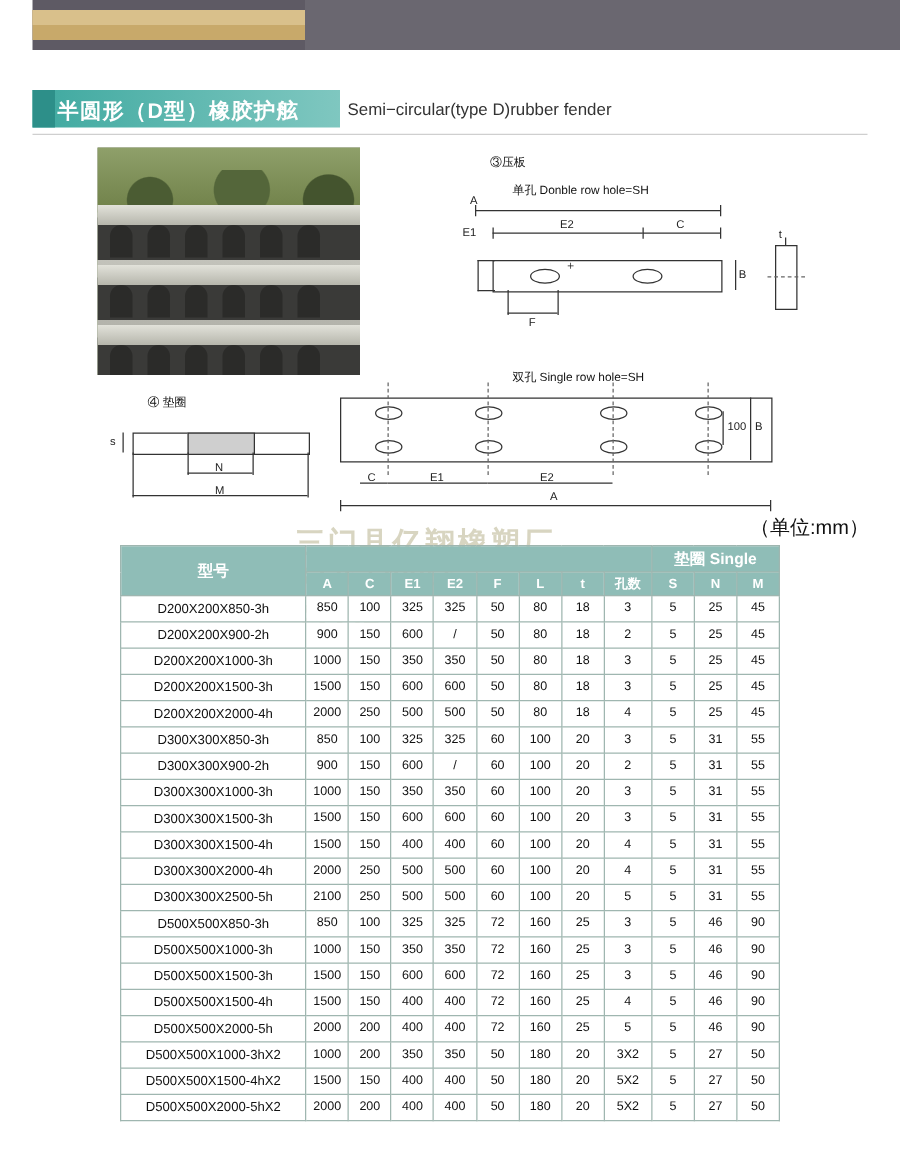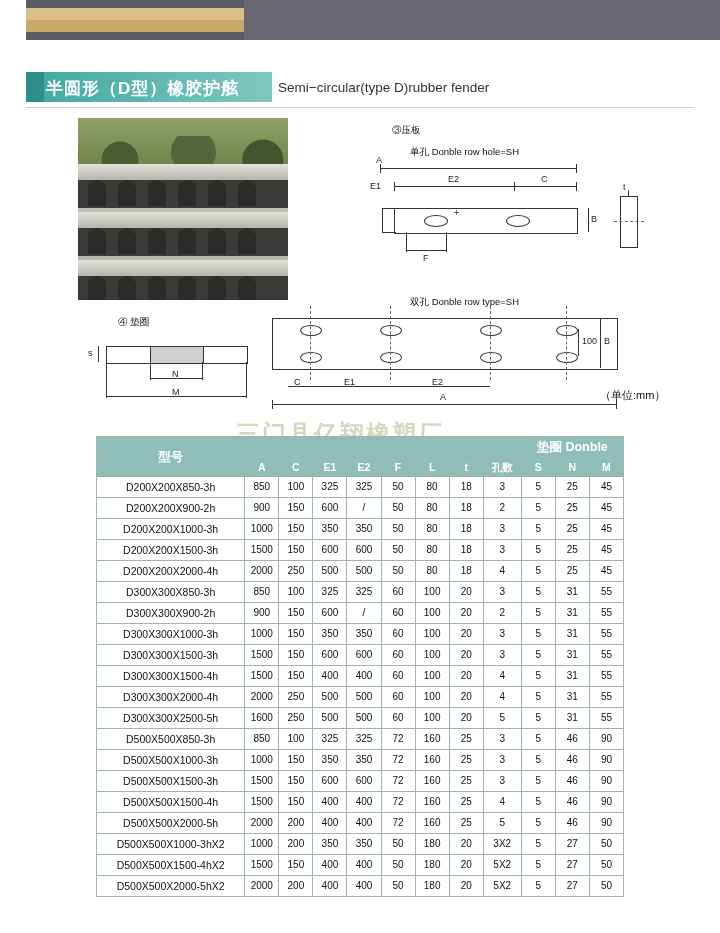--- a/index.html
+++ b/index.html
@@ -87,21 +87,21 @@
   .dwg-label{position:absolute;font-size:9.5px;color:#111;}
   .ln{position:absolute;background:#333;}
   .hl{height:1px;}
   .vl{width:1px;}
   .dashv{position:absolute;width:0;border-left:1px dashed #666;}
   .dashh{position:absolute;height:0;border-top:1px dashed #666;}
   .plate{position:absolute;border:1px solid #333;background:#fff;}
   .hole{position:absolute;border:1px solid #333;border-radius:50%;background:#fff;}
   
   .unit-note{
-    position:absolute;left:600px;top:388px;font-size:11px;color:#111;
+    position:absolute;left:600px;top:412px;font-size:16px;color:#111;
   }
   
   .wm{
     position:absolute;color:#b9b48f;opacity:.55;font-weight:bold;
     white-space:nowrap;pointer-events:none;
   }
   .wm1{left:236px;top:418px;font-size:24px;letter-spacing:2px;}
   .wm2{left:222px;top:448px;font-size:22px;letter-spacing:1px;}
   .wm3{left:242px;top:478px;font-size:19px;letter-spacing:2px;}
   
@@ -207,21 +207,21 @@
 <div class="dwg" style="left:423px;top:253px">F</div>
 
 <div class="ln vl" style="left:588px;top:208px;height:24px"></div>
 <div class="dwg" style="left:591px;top:214px">B</div>
 
 <div class="plate" style="left:620px;top:196px;width:16px;height:50px"></div>
 <div class="dwg" style="left:623px;top:182px">t</div>
 <div class="ln vl" style="left:628px;top:190px;height:6px"></div>
 <div class="dashh" style="left:614px;top:221px;width:30px"></div>
 
-<div class="dwg-label" style="left:410px;top:296px">双孔 Donble row type=SH</div>
+<div class="dwg-label" style="left:410px;top:296px">双孔 Single row hole=SH</div>
 
 <div class="plate" style="left:272px;top:318px;width:344px;height:50px"></div>
 <div class="hole" style="left:300px;top:325px;width:20px;height:9px"></div>
 <div class="hole" style="left:380px;top:325px;width:20px;height:9px"></div>
 <div class="hole" style="left:480px;top:325px;width:20px;height:9px"></div>
 <div class="hole" style="left:556px;top:325px;width:20px;height:9px"></div>
 <div class="hole" style="left:300px;top:352px;width:20px;height:9px"></div>
 <div class="hole" style="left:380px;top:352px;width:20px;height:9px"></div>
 <div class="hole" style="left:480px;top:352px;width:20px;height:9px"></div>
 <div class="hole" style="left:556px;top:352px;width:20px;height:9px"></div>
@@ -279,21 +279,21 @@
       <col class="c-num">
     <col class="c-holes">
       <col class="c-w">
       <col class="c-w">
       <col class="c-w">
   </colgroup>
   <thead>
     <tr>
       <th class="grp" rowspan="2">型号</th>
       <th colspan="8"></th>
-      <th class="grp" colspan="3">垫圈 Donble</th>
+      <th class="grp" colspan="3">垫圈 Single</th>
     </tr>
     <tr class="sub">
       <th>A</th>
       <th>C</th>
       <th>E1</th>
       <th>E2</th>
       <th>F</th>
       <th>L</th>
       <th>t</th>
       <th>孔数</th>
@@ -452,21 +452,21 @@
         <td>60</td>
         <td>100</td>
         <td>20</td>
         <td>4</td>
         <td>5</td>
         <td>31</td>
         <td>55</td>
       </tr>
       <tr>
         <td class="model">D300X300X2500-5h</td>
-        <td>1600</td>
+        <td>2100</td>
         <td>250</td>
         <td>500</td>
         <td>500</td>
         <td>60</td>
         <td>100</td>
         <td>20</td>
         <td>5</td>
         <td>5</td>
         <td>31</td>
         <td>55</td>

